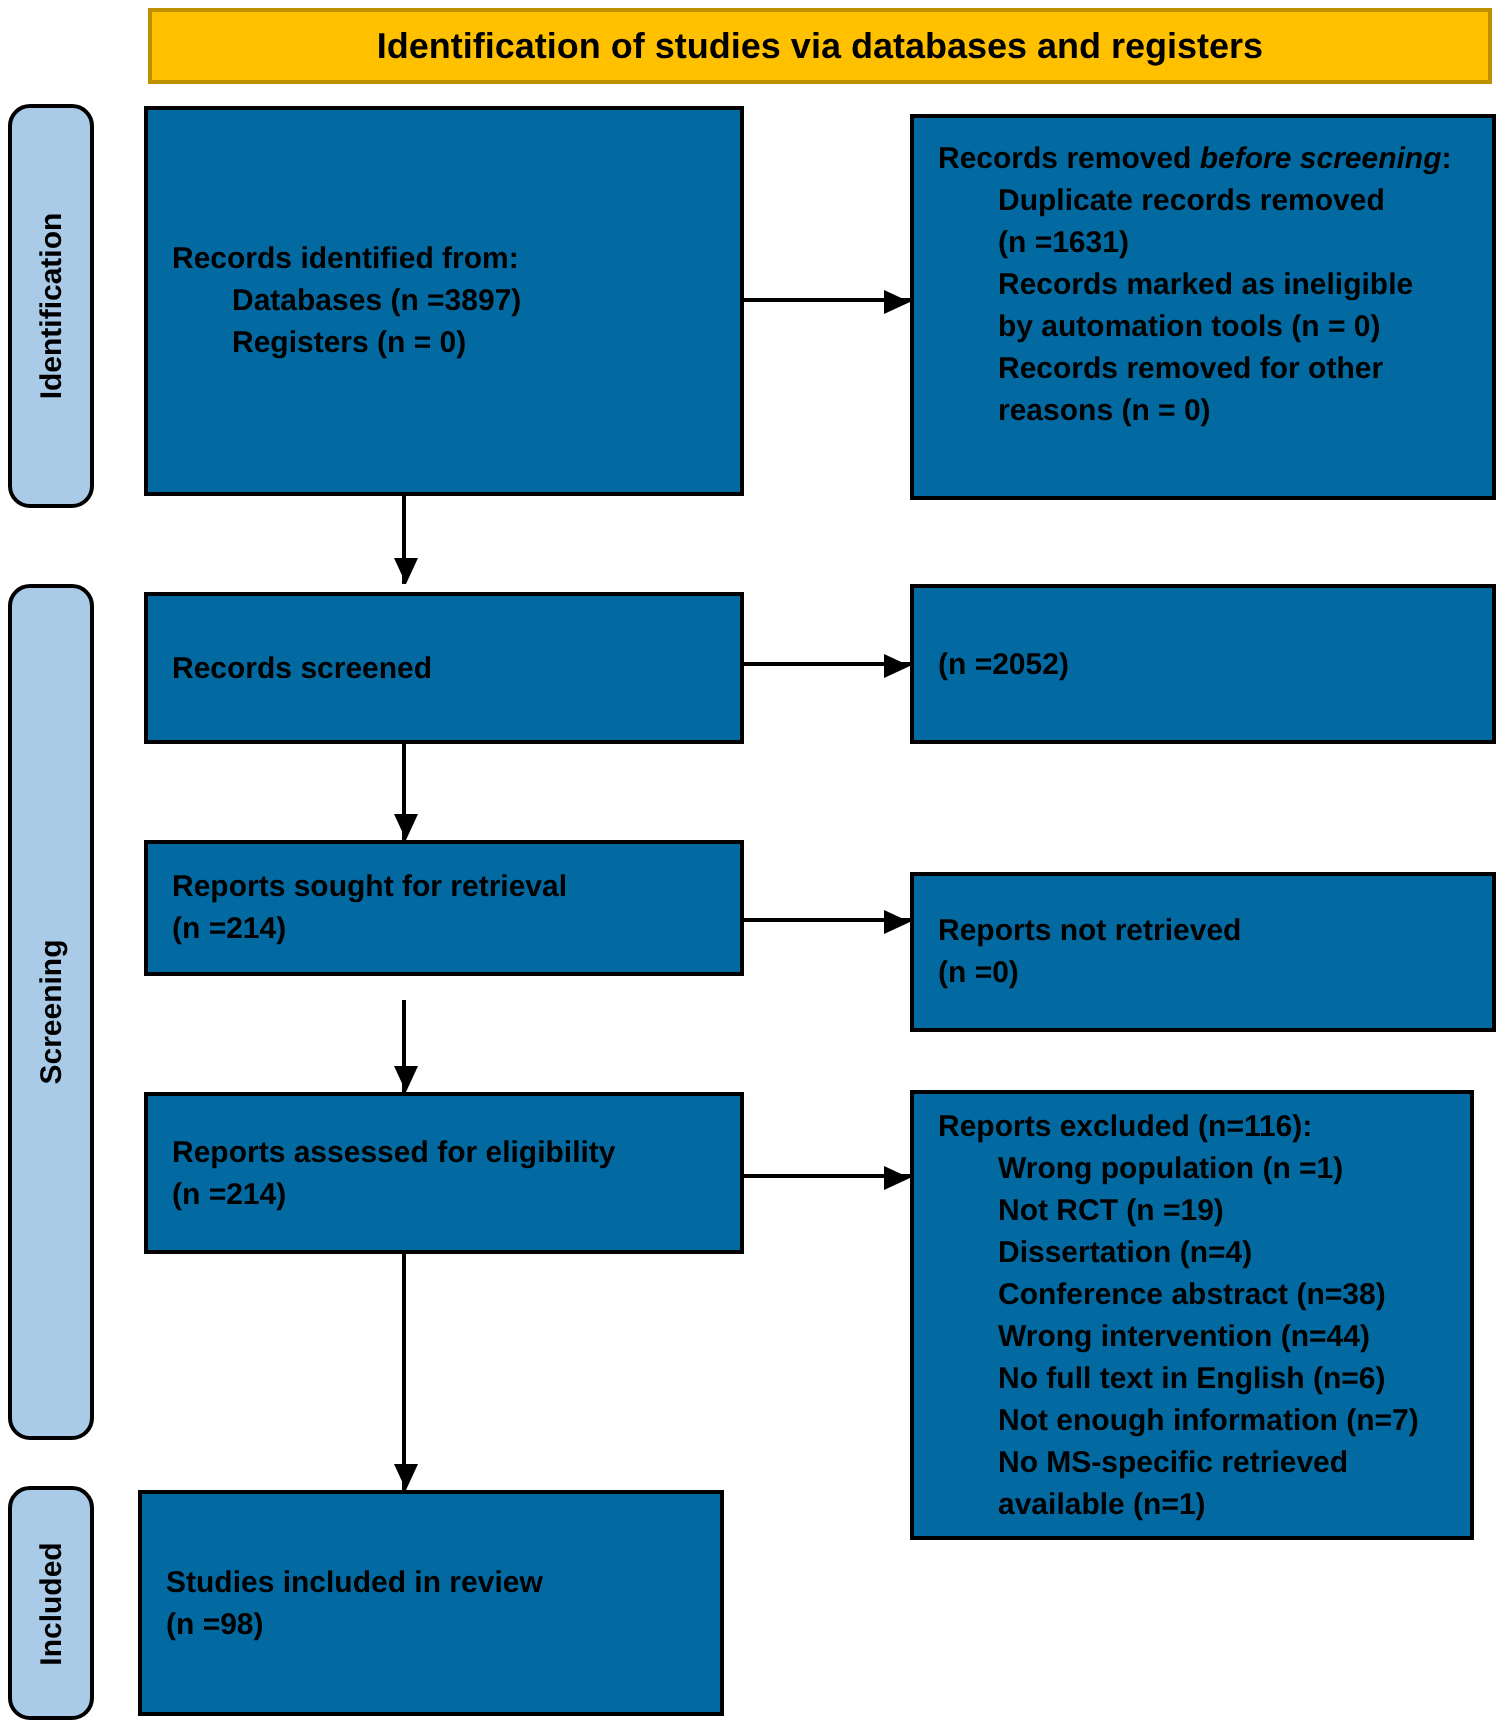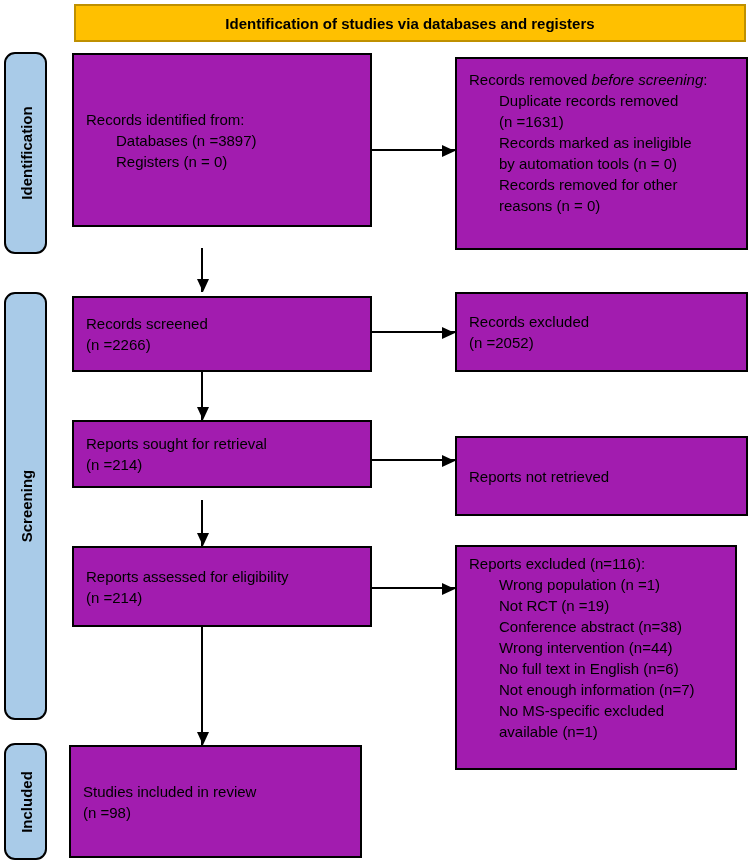--- a/index.html
+++ b/index.html
@@ -4,45 +4,46 @@
 <style>
   html,body{margin:0;padding:0;background:#ffffff;}
   .canvas{
     position:relative;width:752px;height:863px;background:#ffffff;
     font-family:"Liberation Sans",sans-serif;font-size:15px;line-height:21px;color:#000;
     overflow:hidden;
   }
   .banner{
     position:absolute;left:74px;top:4px;width:672px;height:38px;box-sizing:border-box;
     background:#FFC000;border:2px solid #BF9000;border-radius:0;
-    display:flex;align-items:center;justify-content:center;font-weight:bold;font-size:15px;
+    display:flex;align-items:center;justify-content:center;font-weight:bold;font-size:18px;
   }
   .stage{
     position:absolute;left:4px;width:43px;box-sizing:border-box;
     background:#A9CBE8;border:2.5px solid #000;border-radius:11px;
   }
   .stage .vtext{
     position:absolute;top:50%;left:50%;
     transform:translate(-50%,-50%) rotate(-90deg);
     font-weight:bold;font-size:15px;white-space:nowrap;
   }
   .stage-identification{top:52px;height:202px;}
   .stage-screening{top:292px;height:428px;}
   .stage-included{top:743px;height:117px;}
   .box{
-    position:absolute;box-sizing:border-box;background:#a21caf;border:2.5px solid #000;
+    position:absolute;box-sizing:border-box;background:#0369a1;border:2.5px solid #000;
     padding:0 8px 0 12px;
+    font-weight:bold;
   }
   .vcenter{display:flex;flex-direction:column;justify-content:center;height:100%;}
   .toppad10{padding-top:10px;}
   .toppad6{padding-top:6px;}
   .indent{margin-left:30px;}
   .italic{font-style:italic;}
   
-  .box-records-identified{left:72px;top:53px;width:300px;height:174px;}
+  .box-records-identified{left:72px;top:53px;width:300px;height:195px;}
   .box-records-removed{left:455px;top:57px;width:293px;height:193px;}
   .box-records-screened{left:72px;top:296px;width:300px;height:76px;}
   .box-records-excluded{left:455px;top:292px;width:293px;height:80px;}
   .box-reports-sought{left:72px;top:420px;width:300px;height:68px;}
   .box-reports-not-retrieved{left:455px;top:436px;width:293px;height:80px;}
   .box-reports-assessed{left:72px;top:546px;width:300px;height:81px;}
   .box-reports-excluded{left:455px;top:545px;width:282px;height:225px;}
   .box-studies-included{left:69px;top:745px;width:293px;height:113px;}
   
   .h-arrow{position:absolute;height:0;border-top:2px solid #000;}
@@ -105,58 +106,58 @@
     </div>
     <div class="indent">
       <div>Records removed for other</div>
       <div>reasons (n = 0)</div>
     </div>
   </div>
 
   <div class="box box-records-screened">
     <div class="vcenter">
       <div>Records screened</div>
-      <div>(n =2266)</div>
     </div>
   </div>
   <div class="box box-records-excluded">
     <div class="vcenter">
-      <div>Records excluded</div>
       <div>(n =2052)</div>
     </div>
   </div>
 
   <div class="box box-reports-sought">
     <div class="vcenter">
       <div>Reports sought for retrieval</div>
       <div>(n =214)</div>
     </div>
   </div>
   <div class="box box-reports-not-retrieved">
     <div class="vcenter">
       <div>Reports not retrieved</div>
+      <div>(n =0)</div>
     </div>
   </div>
 
   <div class="box box-reports-assessed">
     <div class="vcenter">
       <div>Reports assessed for eligibility</div>
       <div>(n =214)</div>
     </div>
   </div>
   <div class="box box-reports-excluded toppad6">
     <div>Reports excluded (n=116):</div>
     <div class="indent">Wrong population (n =1)</div>
     <div class="indent">Not RCT (n =19)</div>
+    <div class="indent">Dissertation (n=4)</div>
     <div class="indent">Conference abstract (n=38)</div>
     <div class="indent">Wrong intervention (n=44)</div>
     <div class="indent">No full text in English (n=6)</div>
     <div class="indent">Not enough information (n=7)</div>
     <div class="indent">
-      <div>No MS-specific excluded</div>
+      <div>No MS-specific retrieved</div>
       <div>available (n=1)</div>
     </div>
   </div>
 
   <div class="box box-studies-included">
     <div class="vcenter">
       <div>Studies included in review</div>
       <div>(n =98)</div>
     </div>
   </div>

